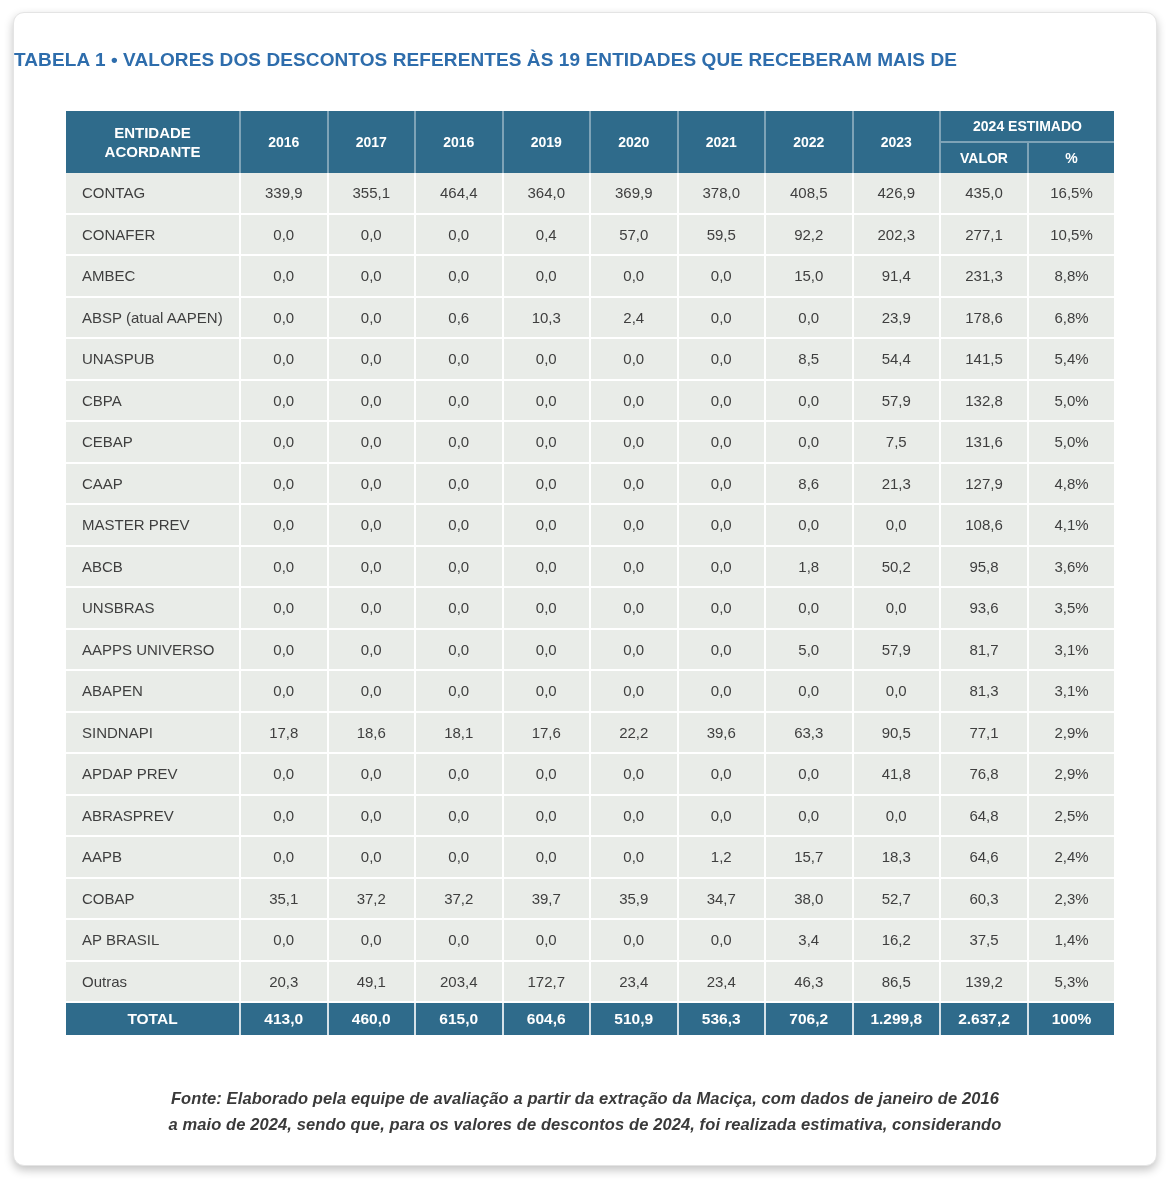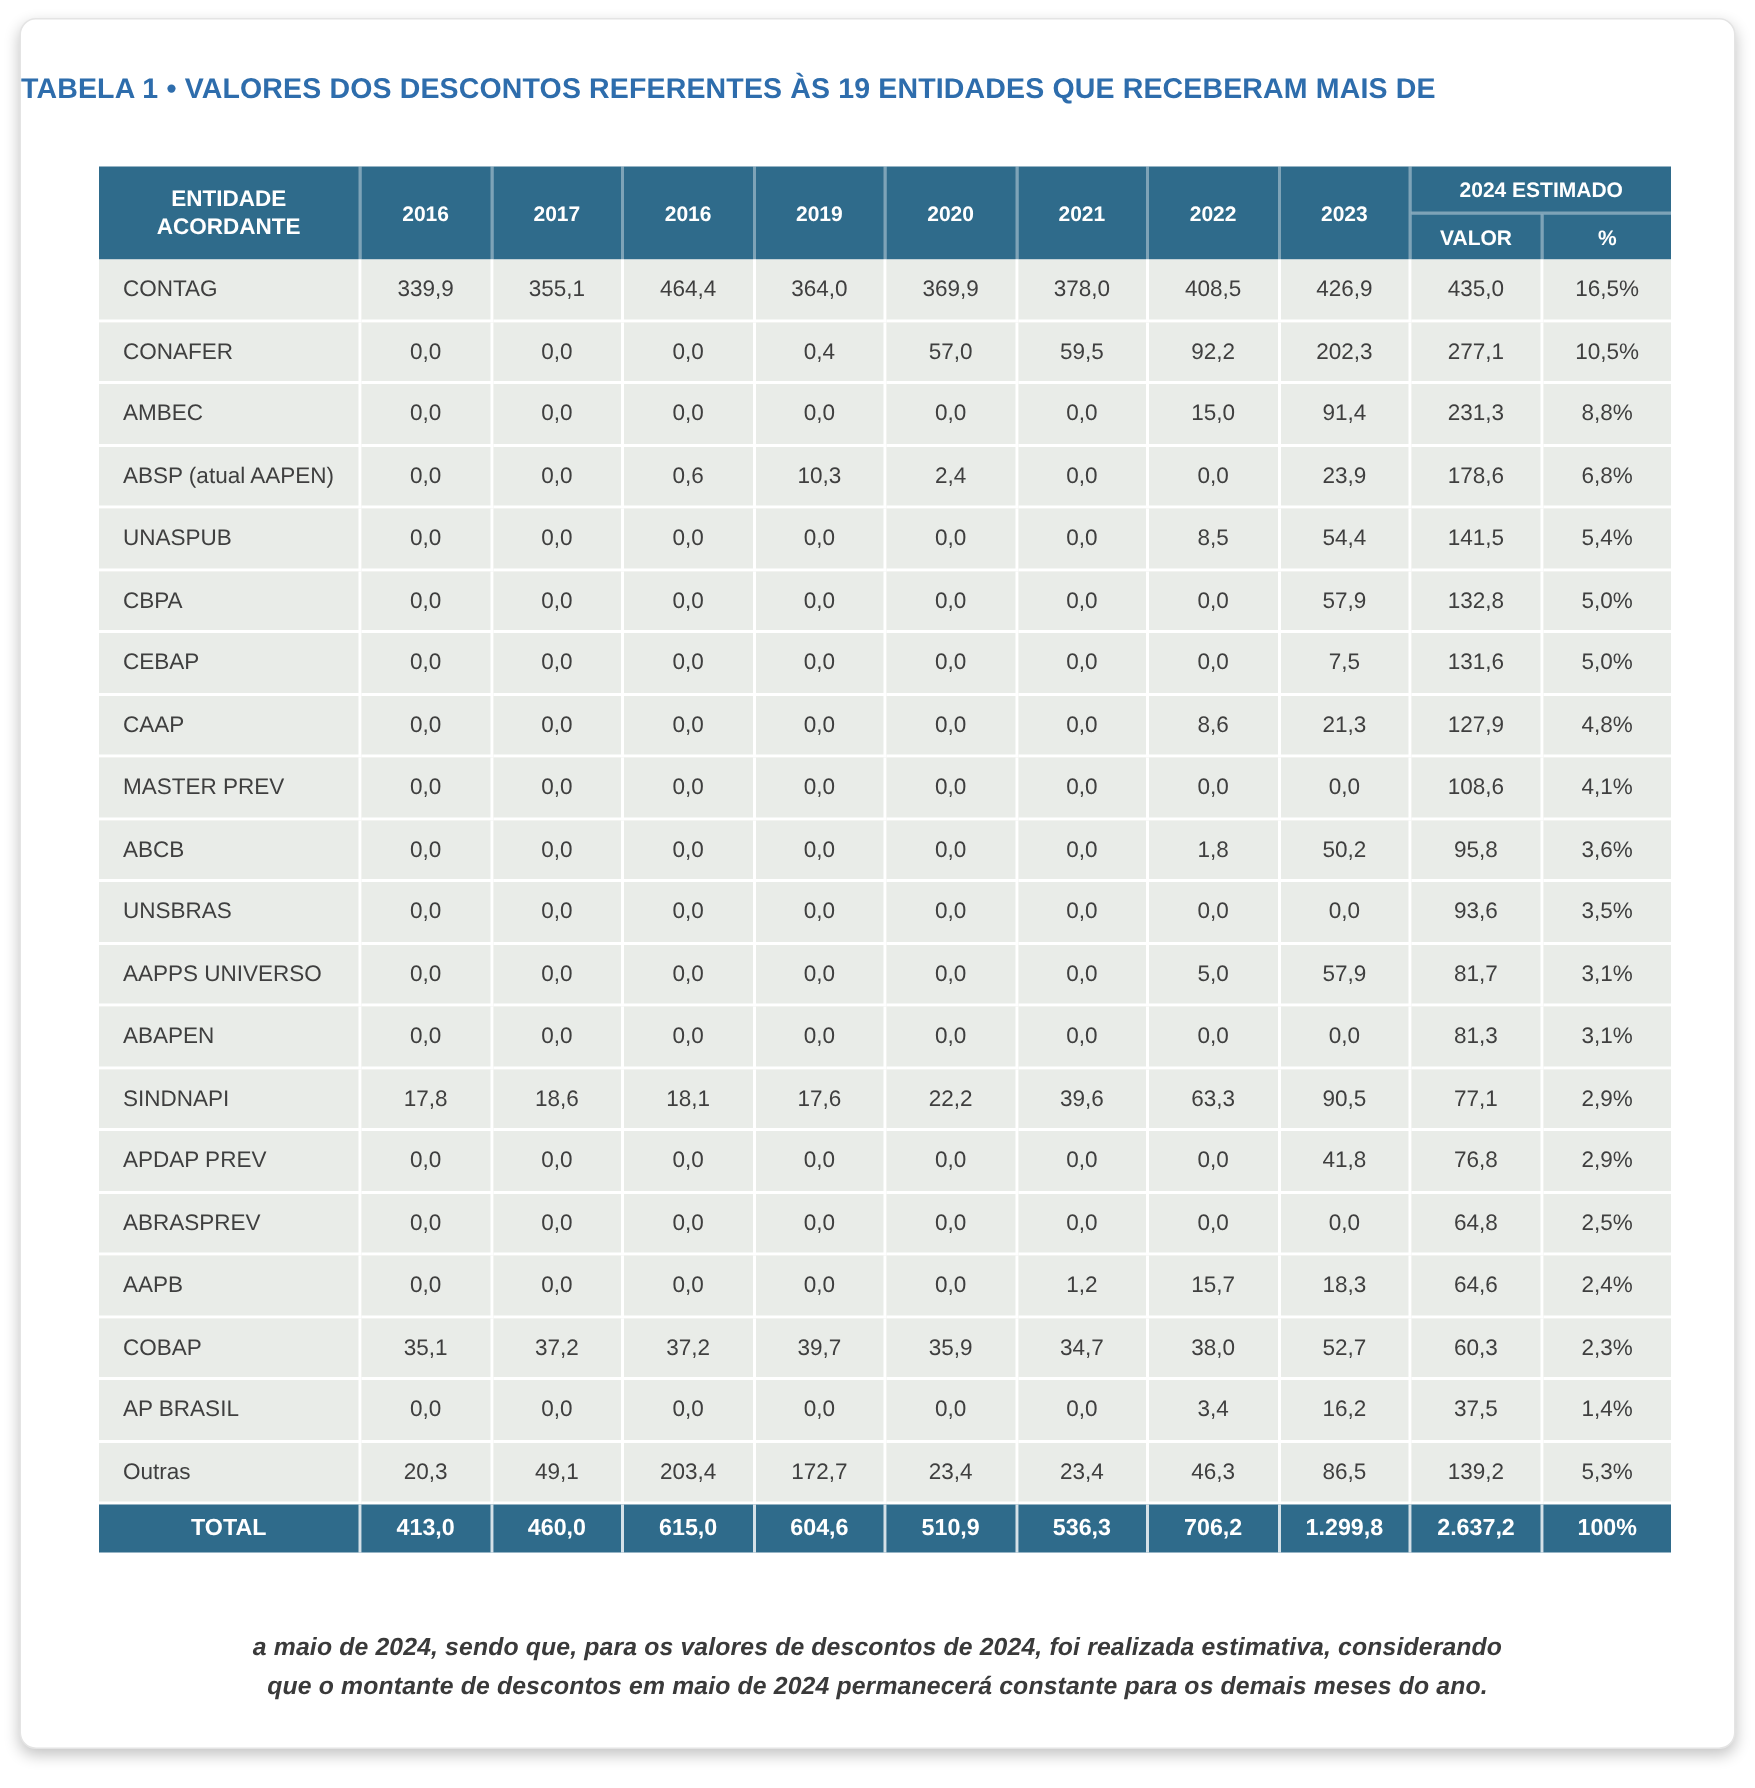--- a/index.html
+++ b/index.html
@@ -372,17 +372,17 @@
           <td>536,3</td>
           <td>706,2</td>
           <td>1.299,8</td>
           <td>2.637,2</td>
           <td>100%</td>
         </tr>
       </tbody>
   </table>
 
   <div class="footer">
+    <div>Fonte: Elaborado pela equipe de avaliação a partir da extração da Maciça, com dados de janeiro de 2016</div>
     <div>a maio de 2024, sendo que, para os valores de descontos de 2024, foi realizada estimativa, considerando</div>
-    <div>que o montante de descontos em maio de 2024 permanecerá constante para os demais meses do ano.</div>
   </div>
 
 </div>
 
 </body></html>

